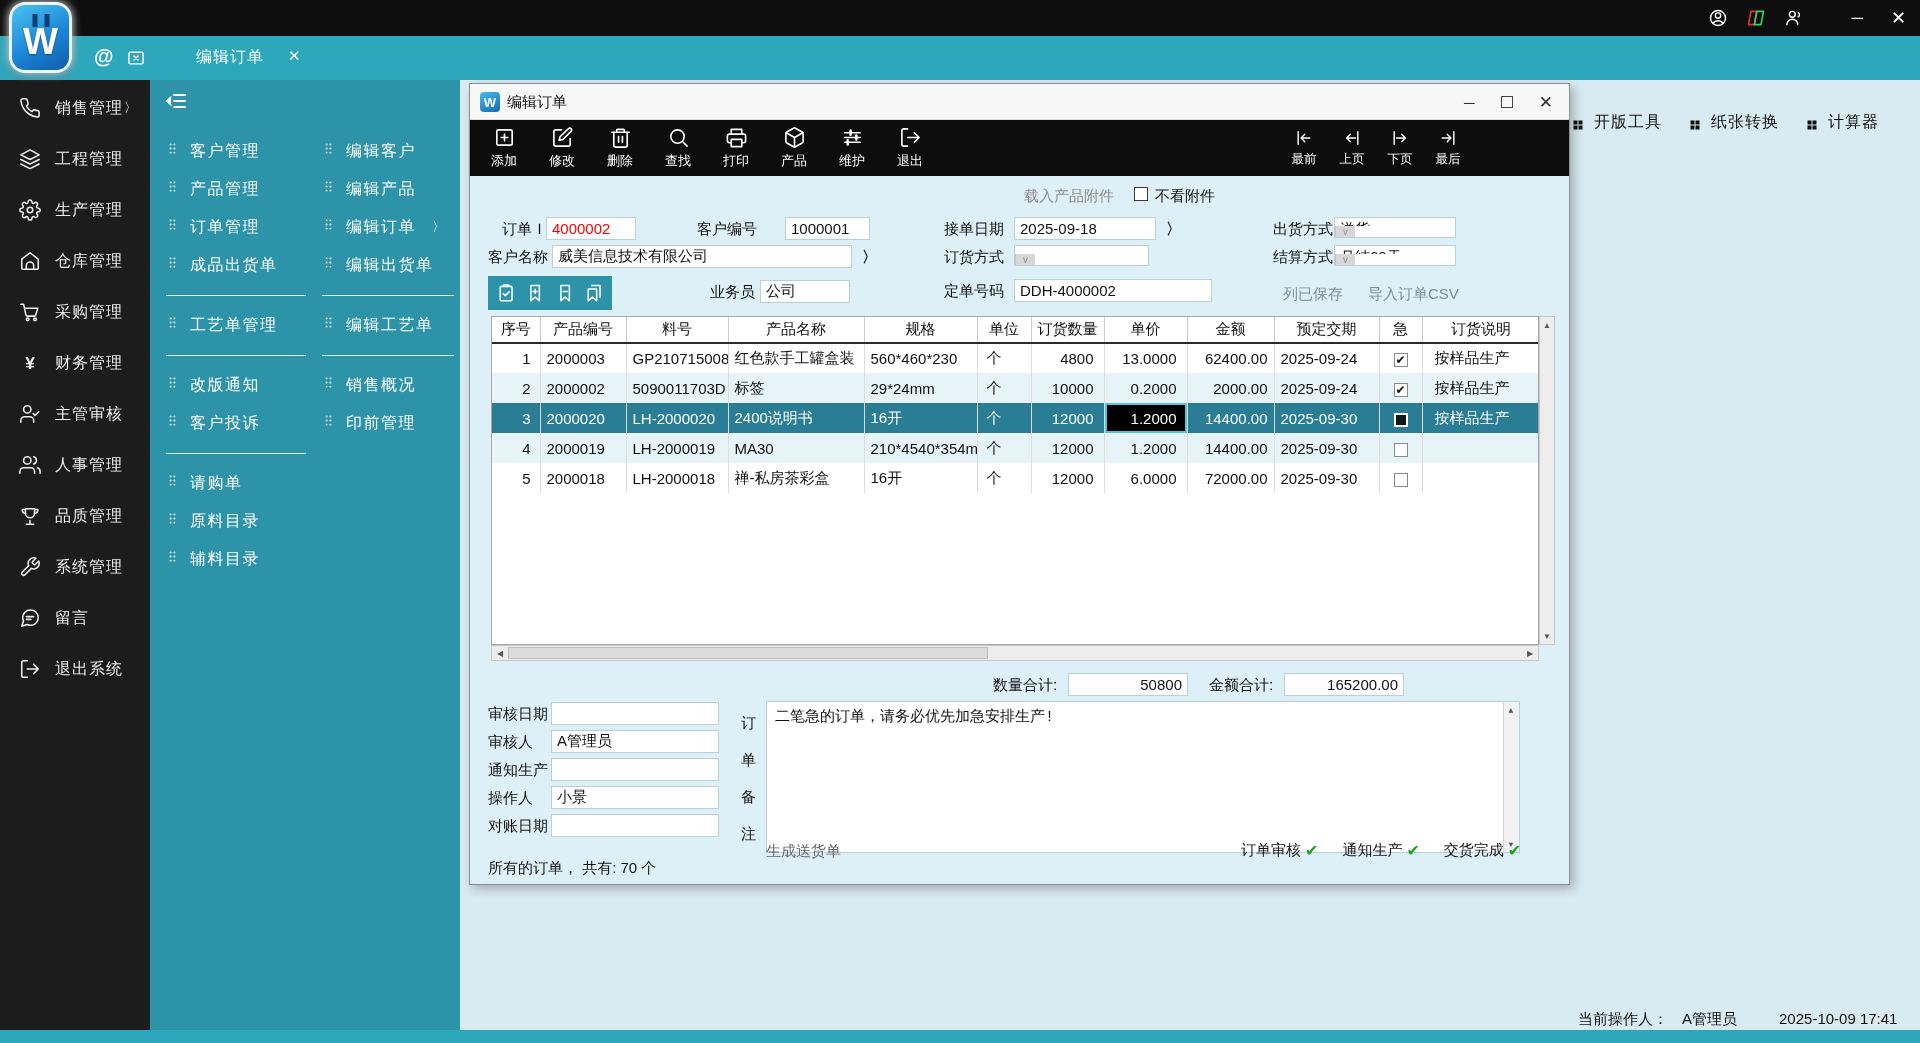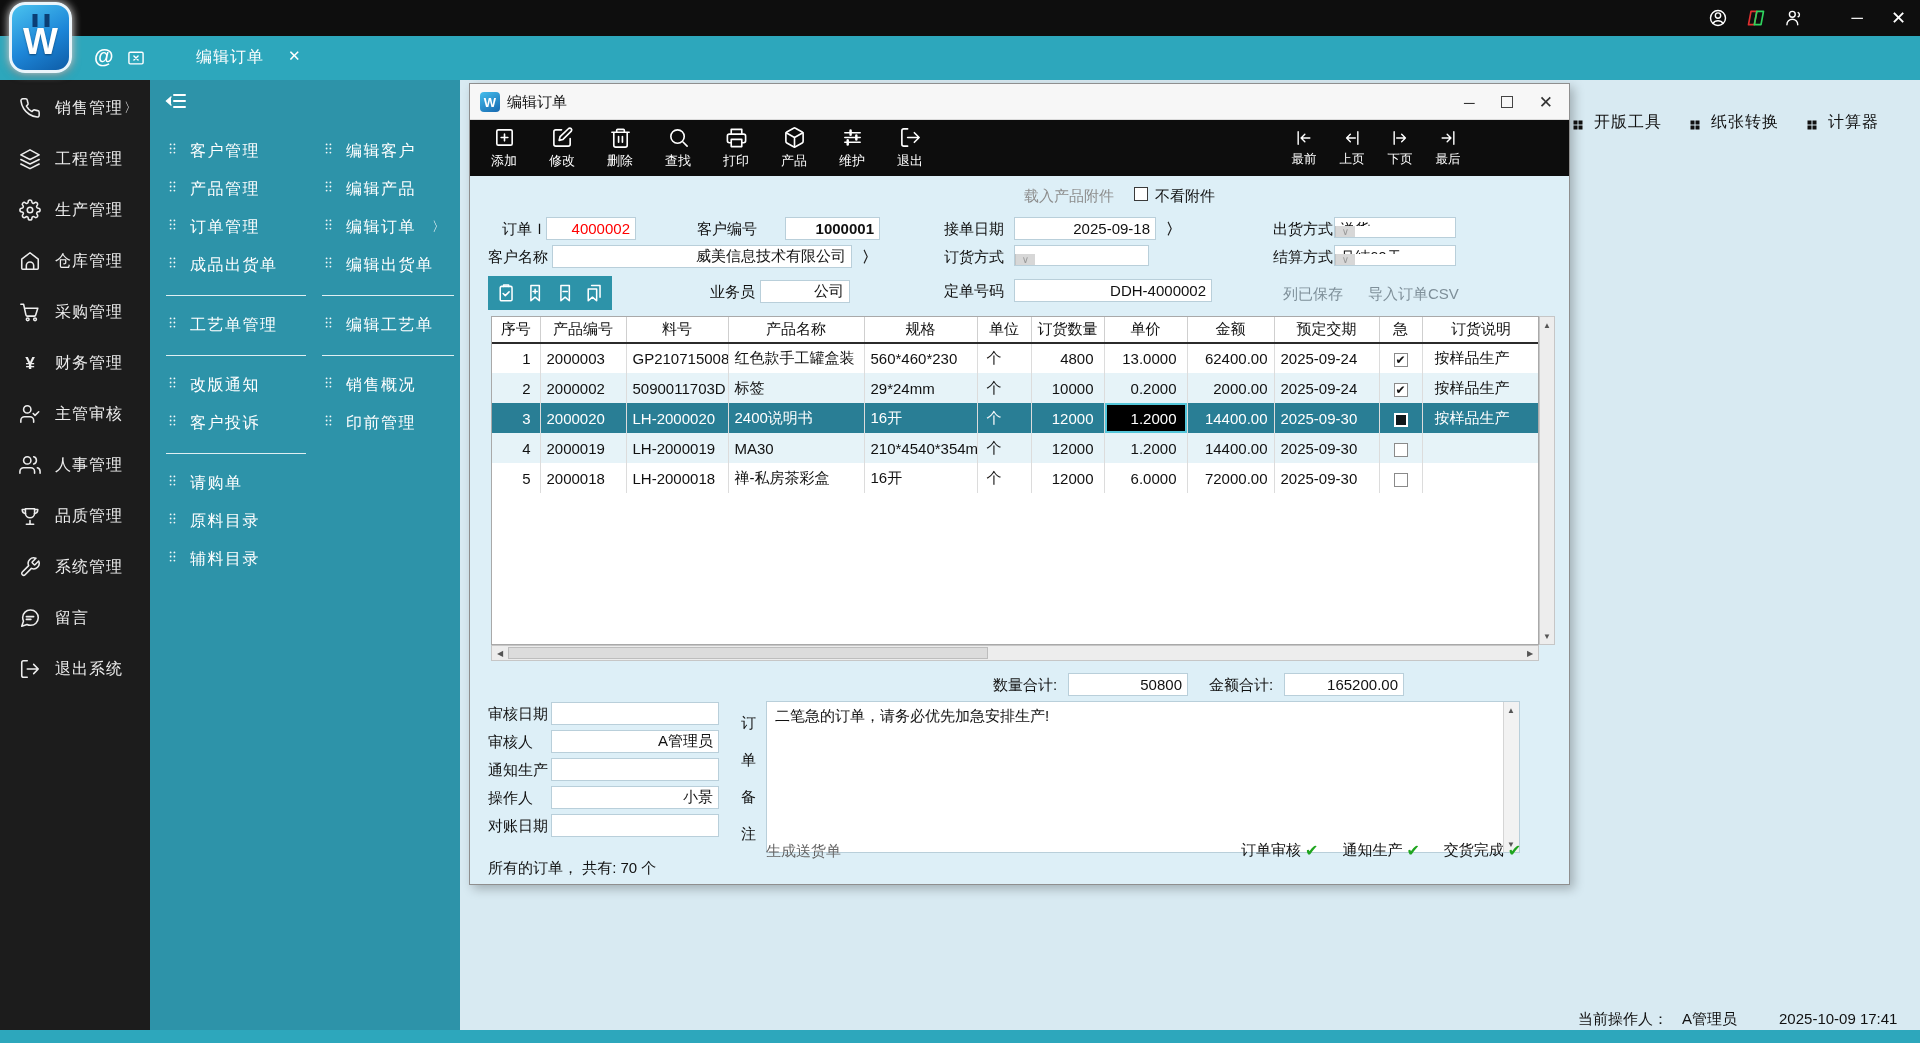--- a/index.html
+++ b/index.html
@@ -89,21 +89,21 @@
   .nav-group { position:absolute; right:104px; top:4px; display:flex; gap:14px; }
   .nav-btn { width:34px; height:48px; display:flex; flex-direction:column; align-items:center; justify-content:center; gap:3px; color:#FFF; cursor:default; }
   .nav-btn .icon { width:20px; height:20px; }
   .nav-btn .lbl { font-size:12.5px; white-space:nowrap; }
 
   
   .flabel { position:absolute; line-height:24px; font-size:15px; color:#111; white-space:nowrap; }
   .fgray { color:#8D8D8D; }
   .fblue { color:#7E8F99; }
   .finput { position:absolute; height:23px; border:1px solid #B9CFDA; background:#FFF; font-family:inherit; font-size:15px;
-            color:#111; padding:0 5px; outline:none;text-align:right; }
+            color:#111; padding:0 5px; outline:none; }
   .finput.red { color:#FF0000; }
   .fexpand { position:absolute; line-height:24px; font-size:15px; font-weight:bold; color:#222; }
   .fselect { position:absolute; height:21px; border:1px solid #B9CFDA; background:#FFF; display:flex;flex-direction:column; }
   .fselect .val { flex:1; padding:1px 5px; font-size:15px; line-height:20px; overflow:hidden; white-space:nowrap; }
   .fselect .btn { width:20px; background:#D7D7D7; border-left:1px solid #C4C4C4; color:#9A9A9A; font-size:10px;
                   display:flex; align-items:center; justify-content:center; }
   .chkbox { position:absolute; width:14px; height:14px; border:1.5px solid #3A3A3A; background:#FFF; }
   .minibar { position:absolute; left:18px; top:192px; width:124px; height:34px; background:#2D93A9; display:flex;
              align-items:center; gap:9px; padding:0 8px; color:#FFF; }
   .minibar .icon { width:21px; height:21px; }
@@ -132,21 +132,21 @@
   .vscroll { right:0; top:0; width:16px; height:329px; }
   .hscroll { left:0; top:329px; width:1048px; height:16px; }
   .s-arrow { position:absolute; font-size:8px; color:#555; width:14px; height:14px; display:flex; align-items:center; justify-content:center; }
   .hthumb { position:absolute; left:16px; top:1px; width:480px; height:12px; background:#DCDCDC; border:1px solid #BDBDBD; }
 
   
   .checksrow { position:absolute; left:771px; top:757px; display:flex; gap:24px; }
   .checkitem { display:flex; align-items:center; gap:4px; font-size:15px; }
   .checkitem .tick { color:#1FA51F; font-size:16px; font-weight:bold; }
   .remark-label { position:absolute; left:271px; top:620px; width:18px; font-size:15px; line-height:37px; word-break:break-all; color:#111; }
-  .remark-wrap { position:absolute; left:296px; top:617px; width:754px; height:152px; background:#FFF; border:1px solid #B9CFDA; }
+  .remark-wrap { position:absolute; left:296px; top:617px; width:754px; height:152px; background:#FFF; border:1px solid #B9CFDA;font-family:Liberation Mono, monospace; }
   .remark-text { position:absolute; left:8px; top:5px; right:22px; font-size:15px; color:#111; }
   .remark-sb { position:absolute; right:0; top:0; width:16px; height:100%; background:#F2F2F2; border-left:1px solid #D5D5D5; }
 </style>
 </head>
 <body>
 
 <div class="screen">
 
   <header class="topbar">
     <div class="topbar-icons">
@@ -669,21 +669,21 @@
         </div>
     </div>
 
     <span class="flabel fgray" style="left:554px;top:100px">载入产品附件</span>
     <span class="chkbox" style="left:664px;top:103px"></span>
     <span class="flabel" style="left:685px;top:100px">不看附件</span>
 
     <span class="flabel" style="left:32px;top:133px">订单ＩＤ</span>
     <input class="finput red" style="left: 76px; top: 133px; width: 90px;" value="4000002">
     <span class="flabel" style="left:227px;top:133px">客户编号</span>
-    <input class="finput" style="left: 315px; top: 133px; width: 95px; font-weight: bold;" value="1000001">
+    <input class="finput" style="left: 315px; top: 133px; width: 85px;" value="1000001">
     <span class="flabel" style="left:474px;top:133px">接单日期</span>
     <input class="finput" style="left: 544px; top: 133px; width: 142px;" value="2025-09-18">
     <span class="fexpand" style="left:696px;top:133px">〉</span>
     <span class="flabel" style="left:803px;top:133px">出货方式</span>
     <div class="fselect" style="left:864px;top:133px;width:122px">
       <span class="val">送货</span>
       <span class="btn">∨</span>
     </div>
 
     <span class="flabel" style="left:18px;top:161px">客户名称</span>

